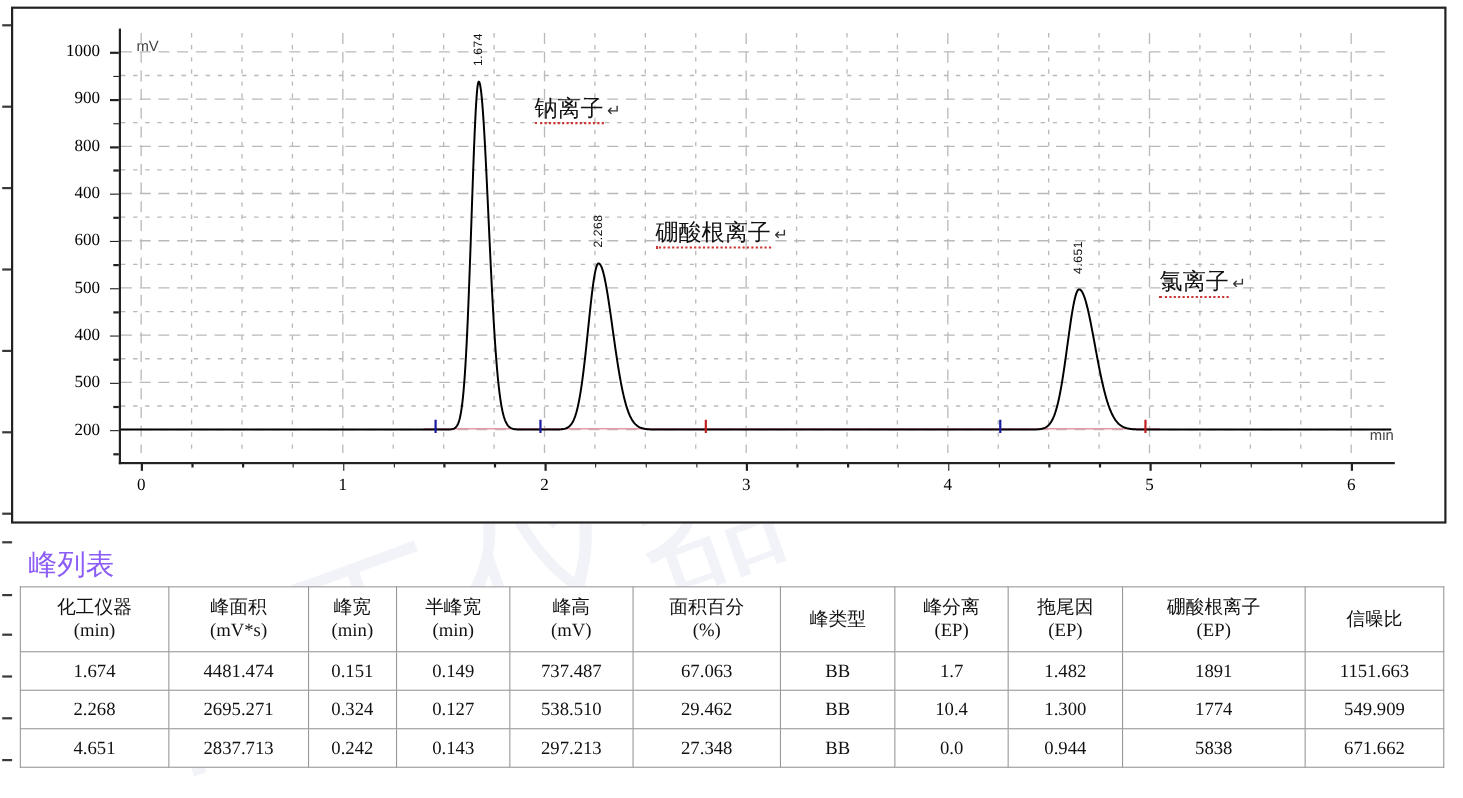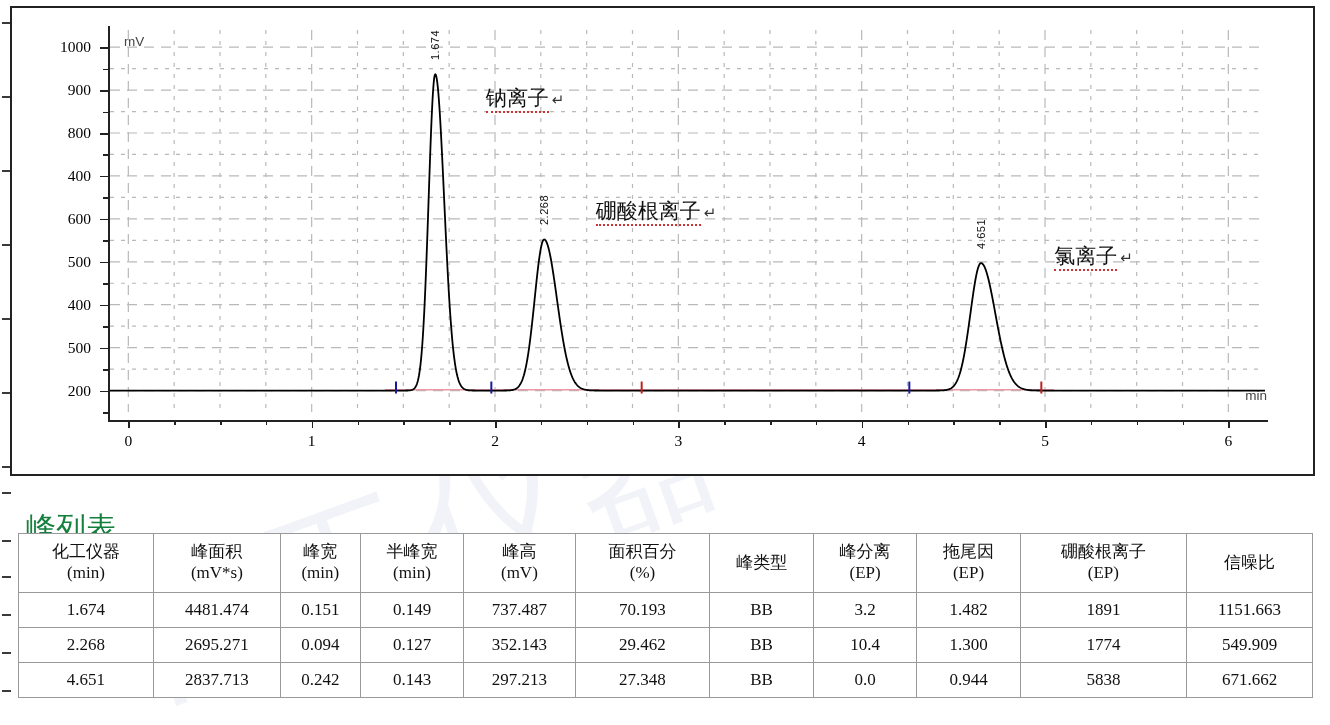--- a/index.html
+++ b/index.html
@@ -165,23 +165,23 @@
     font-family: "Liberation Sans", sans-serif;
     writing-mode: vertical-rl;
     transform: rotate(180deg);
     letter-spacing: 0.5px;
   }
 
   
   .peaklist-title {
     position: absolute;
     left: 26px;
-    top: 508px;
-    font-size: 30px;
-    color: #15803d;
+    top: 496px;
+    font-size: 26px;
+    color: #8b5cf6;
   }
 
   table.peaks {
     position: absolute;
     left: 18px;
     top: 533px;
     width: 1295px;
     border-collapse: collapse;
     font-size: 17px;
     color: #111;
@@ -415,33 +415,33 @@
         </th>
       </tr>
   </thead>
   <tbody id="peak-body">
       <tr>
         <td>1.674</td>
         <td>4481.474</td>
         <td>0.151</td>
         <td>0.149</td>
         <td>737.487</td>
-        <td>70.193</td>
+        <td>67.063</td>
         <td>BB</td>
-        <td>3.2</td>
+        <td>1.7</td>
         <td>1.482</td>
         <td>1891</td>
         <td>1151.663</td>
       </tr>
       <tr>
         <td>2.268</td>
         <td>2695.271</td>
-        <td>0.094</td>
+        <td>0.324</td>
         <td>0.127</td>
-        <td>352.143</td>
+        <td>538.510</td>
         <td>29.462</td>
         <td>BB</td>
         <td>10.4</td>
         <td>1.300</td>
         <td>1774</td>
         <td>549.909</td>
       </tr>
       <tr>
         <td>4.651</td>
         <td>2837.713</td>

